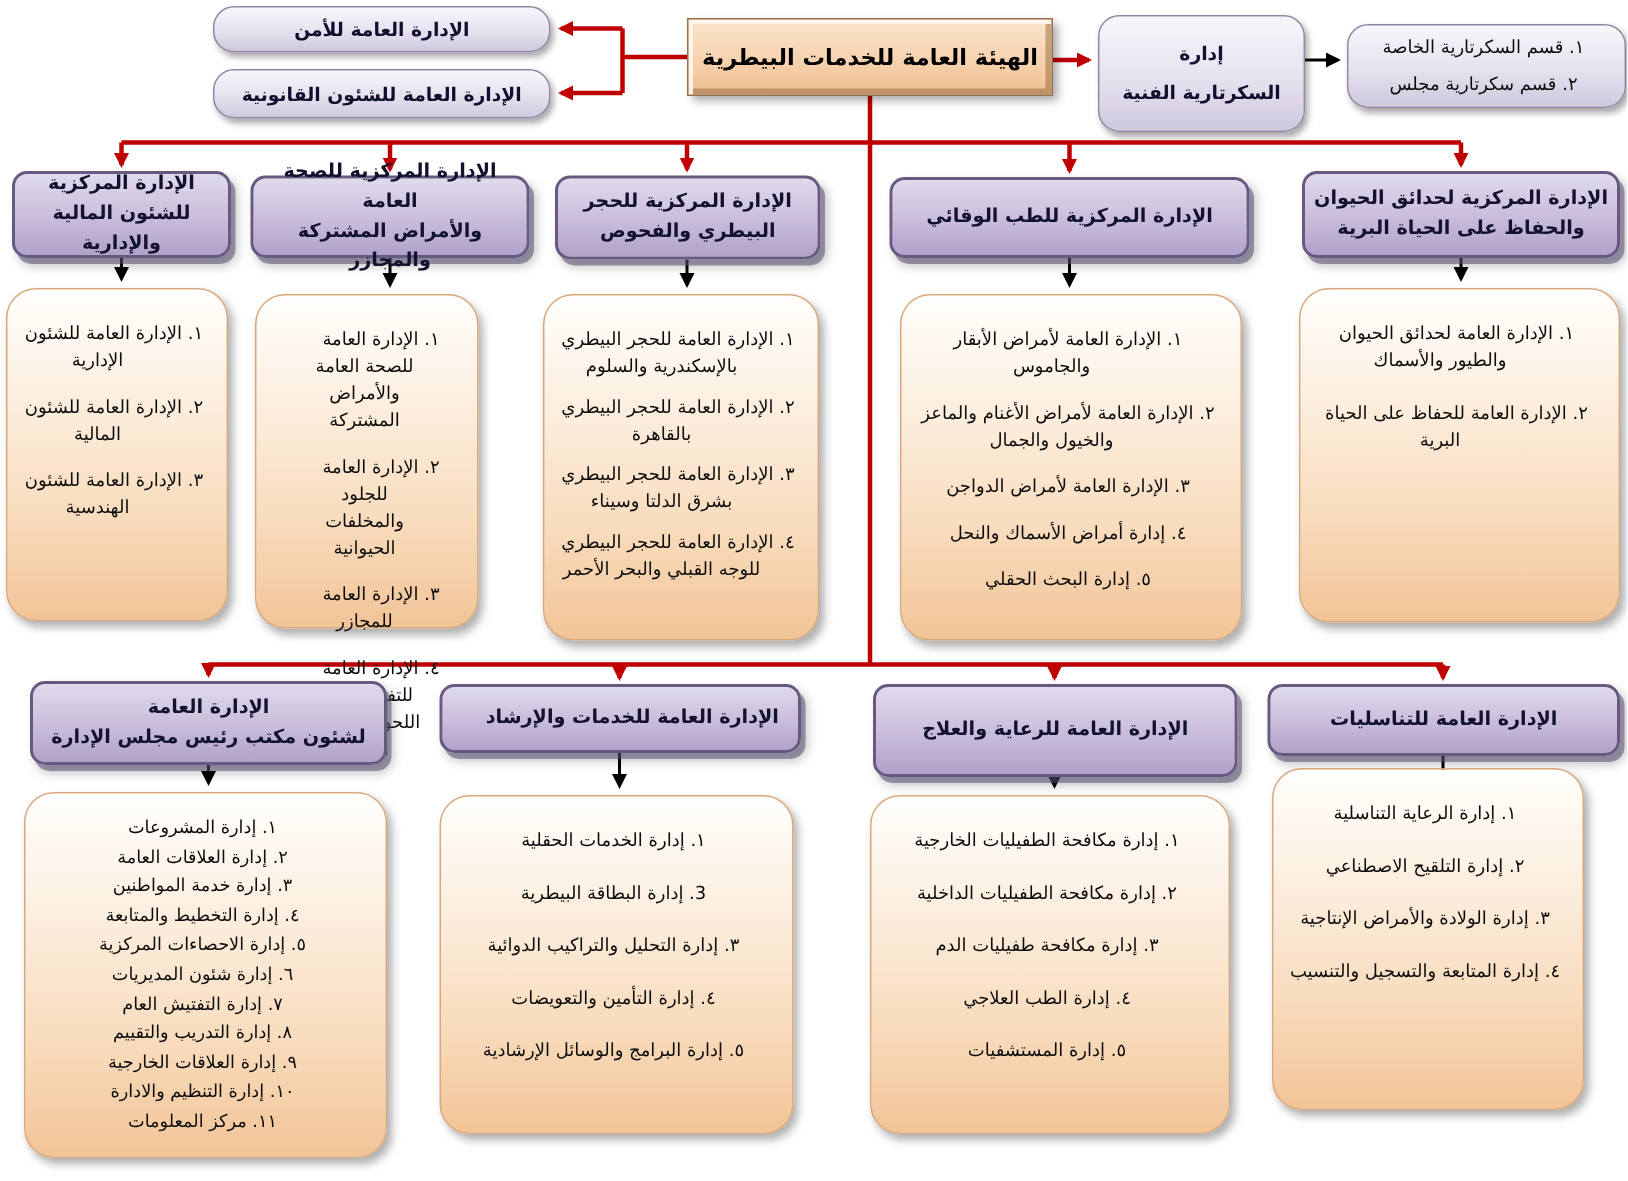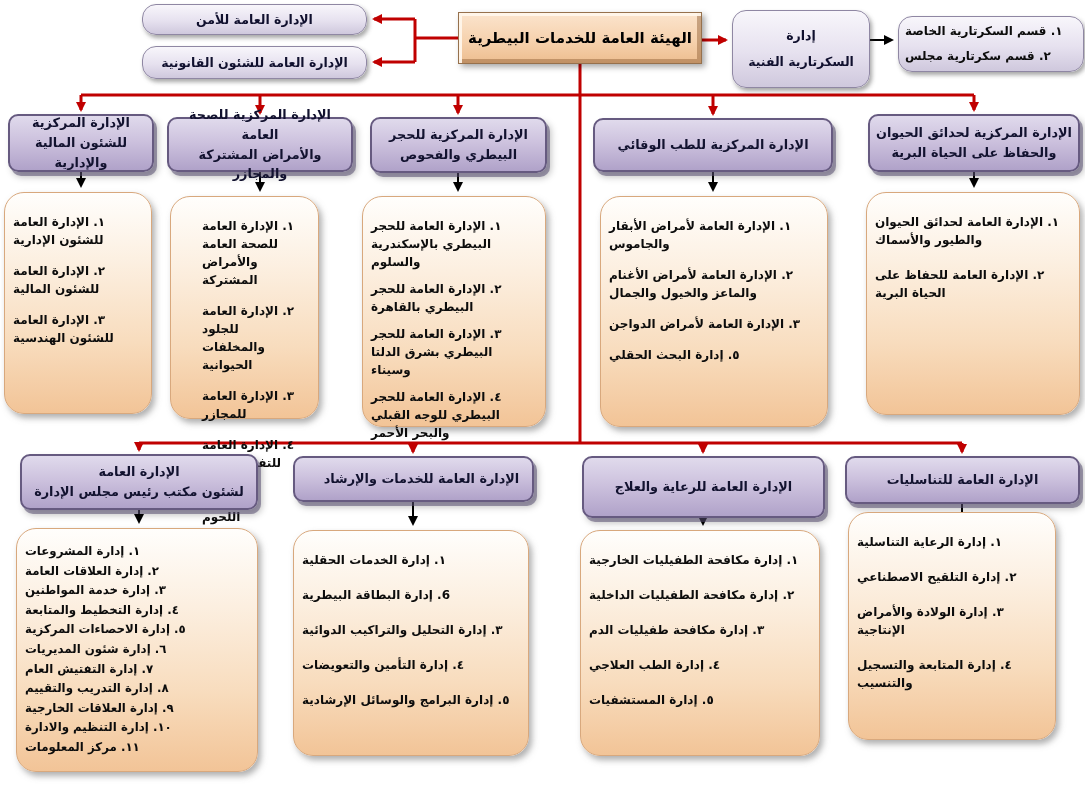--- a/index.html
+++ b/index.html
@@ -29,22 +29,22 @@
     border:2px solid #665a80;border-radius:10px;
     box-shadow:3px 4px 0 rgba(90,80,115,.55), 4px 5px 7px rgba(0,0,0,.25);
     font-weight:bold;font-size:12.8px;color:#12122f;line-height:1.55;padding:2px 4px;}
   .hline:empty{display:none;}
 
   
   .panel{background:linear-gradient(180deg,#fffefc 0%,#fcefe0 32%,#f8dcbd 68%,#f2c497 100%);
     border:1px solid #d8a87d;border-radius:20px;
     box-shadow:3px 4px 6px rgba(110,110,110,.55);
     padding:20px 12px 8px 8px;}
-  .items .item{direction:rtl;text-align:left;padding-right:22px;text-indent:-22px;
-    font-weight:bold;font-size:12px;line-height:1.5;color:#0c0c0c;margin-bottom:13px;}
+  .items .item{direction:rtl;text-align:center;padding-right:22px;text-indent:-22px;
+    font-weight:normal;font-size:12px;line-height:1.5;color:#0c0c0c;margin-bottom:13px;}
   .gap10 .item{margin-bottom:9px;}
   .gap18 .item{margin-bottom:17px;}
   .tight .item{margin-bottom:2.5px;font-size:11.8px;line-height:1.45;}
   .list-lav .item{margin-bottom:7px;font-size:12px;}
 </style>
 </head>
 <body>
 
 <div id="canvas">
 
@@ -152,20 +152,21 @@
   <div class="box panel items gap10" style="left:362px;top:196px;width:184px;height:231px;">
       <div class="item">١.  الإدارة العامة للحجر البيطري بالإسكندرية والسلوم</div>
       <div class="item">٢.  الإدارة العامة للحجر البيطري بالقاهرة</div>
       <div class="item">٣.  الإدارة العامة للحجر البيطري بشرق الدلتا وسيناء</div>
       <div class="item">٤.  الإدارة العامة للحجر البيطري للوجه القبلي والبحر الأحمر</div>
     </div>
   <div class="box panel items" style="left:600px;top:196px;width:228px;height:231px;">
       <div class="item">١.  الإدارة العامة لأمراض الأبقار والجاموس</div>
       <div class="item">٢.  الإدارة العامة لأمراض الأغنام والماعز والخيول والجمال</div>
       <div class="item">٣.  الإدارة العامة لأمراض الدواجن</div>
+      <div class="item">٤.  إدارة أمراض الأسماك والنحل</div>
       <div class="item">٥.  إدارة البحث الحقلي</div>
     </div>
   <div class="box panel items gap18" style="left:866px;top:192px;width:214px;height:223px;">
       <div class="item">١.  الإدارة العامة لحدائق الحيوان والطيور والأسماك</div>
       <div class="item">٢.  الإدارة العامة للحفاظ على الحياة البرية</div>
     </div>
 
   <div class="box hdr" style="left:20px;top:454px;width:238px;height:56px;">
     <div class="hline">الإدارة العامة</div>
     <div class="hline">لشئون مكتب رئيس مجلس الإدارة</div>
@@ -191,21 +192,21 @@
       <div class="item">٥.  إدارة الاحصاءات المركزية</div>
       <div class="item">٦.  إدارة شئون المديريات</div>
       <div class="item">٧.  إدارة التفتيش العام</div>
       <div class="item">٨.  إدارة التدريب والتقييم</div>
       <div class="item">٩.  إدارة العلاقات الخارجية</div>
       <div class="item">١٠. إدارة التنظيم والادارة</div>
       <div class="item">١١. مركز المعلومات</div>
     </div>
   <div class="box panel items gap18" style="left:293px;top:530px;width:236px;height:226px;">
       <div class="item">١.  إدارة الخدمات الحقلية</div>
-      <div class="item">6.  إدارة البطاقة البيطرية</div>
+      <div class="item">3.  إدارة البطاقة البيطرية</div>
       <div class="item">٣.  إدارة التحليل والتراكيب الدوائية</div>
       <div class="item">٤.  إدارة التأمين والتعويضات</div>
       <div class="item">٥.  إدارة البرامج والوسائل الإرشادية</div>
     </div>
   <div class="box panel items gap18" style="left:580px;top:530px;width:240px;height:226px;">
       <div class="item">١.  إدارة مكافحة الطفيليات الخارجية</div>
       <div class="item">٢.  إدارة مكافحة الطفيليات الداخلية</div>
       <div class="item">٣.  إدارة مكافحة طفيليات الدم</div>
       <div class="item">٤.  إدارة الطب العلاجي</div>
       <div class="item">٥.  إدارة المستشفيات</div>

